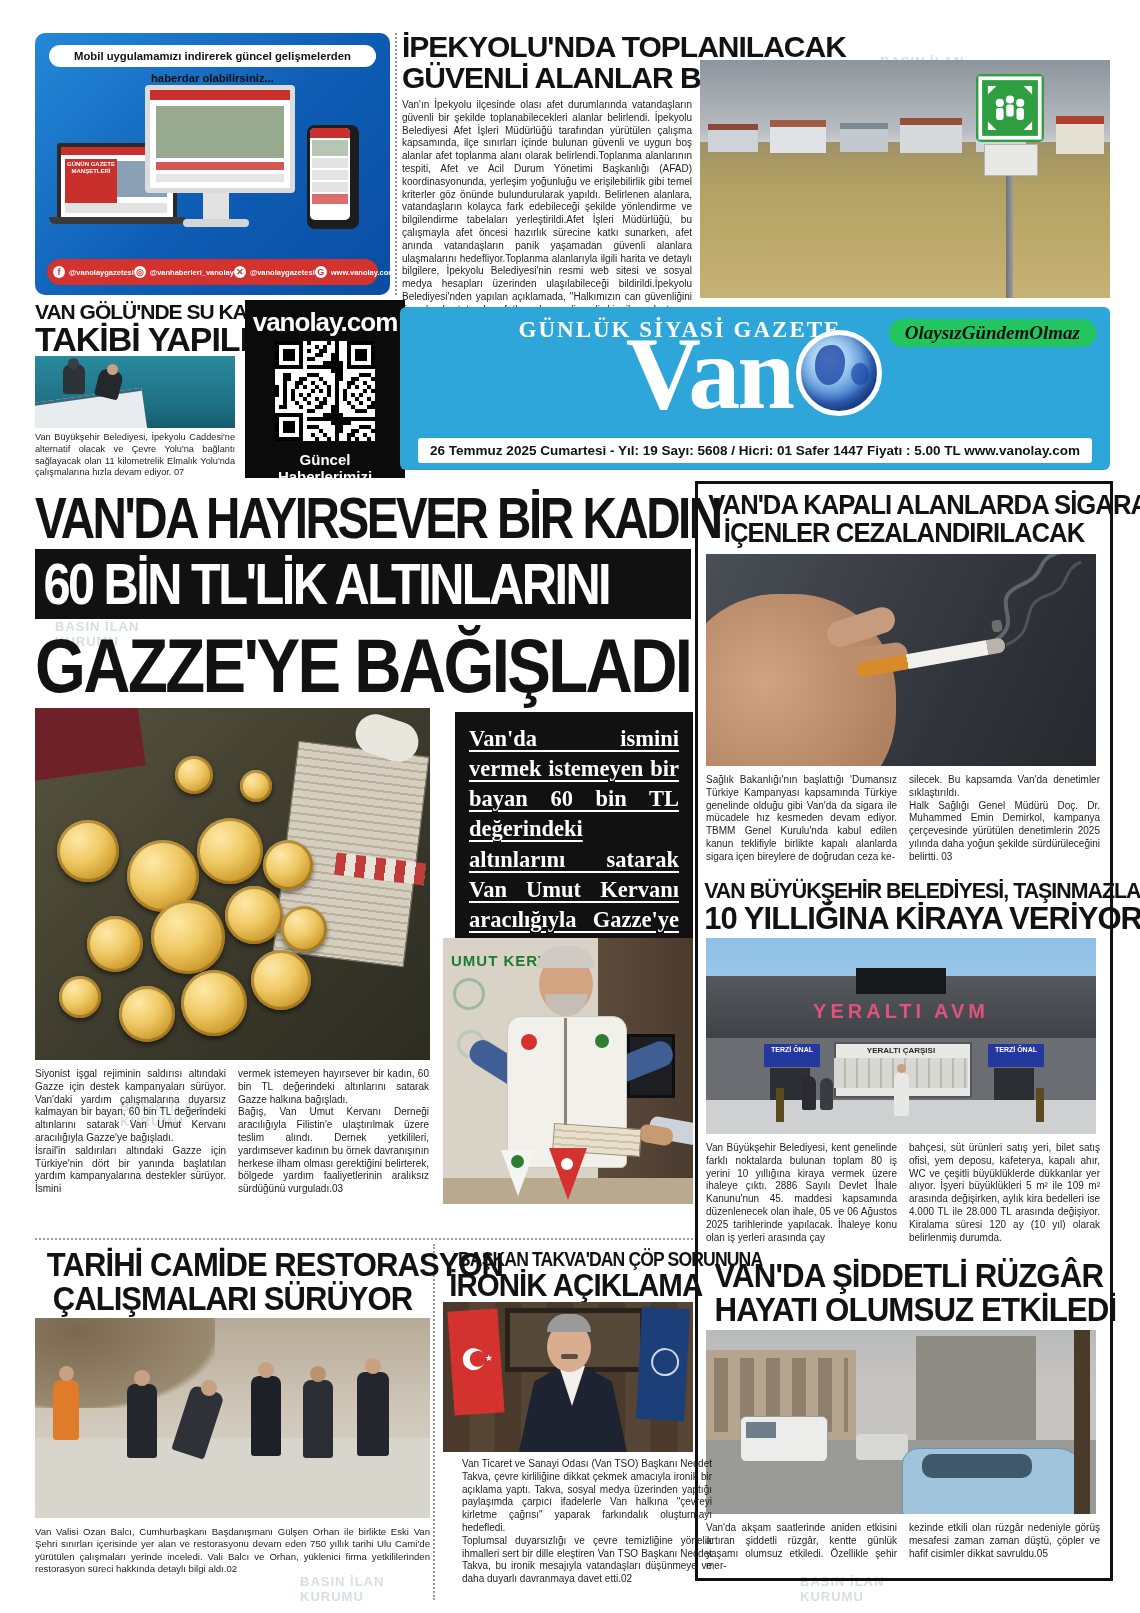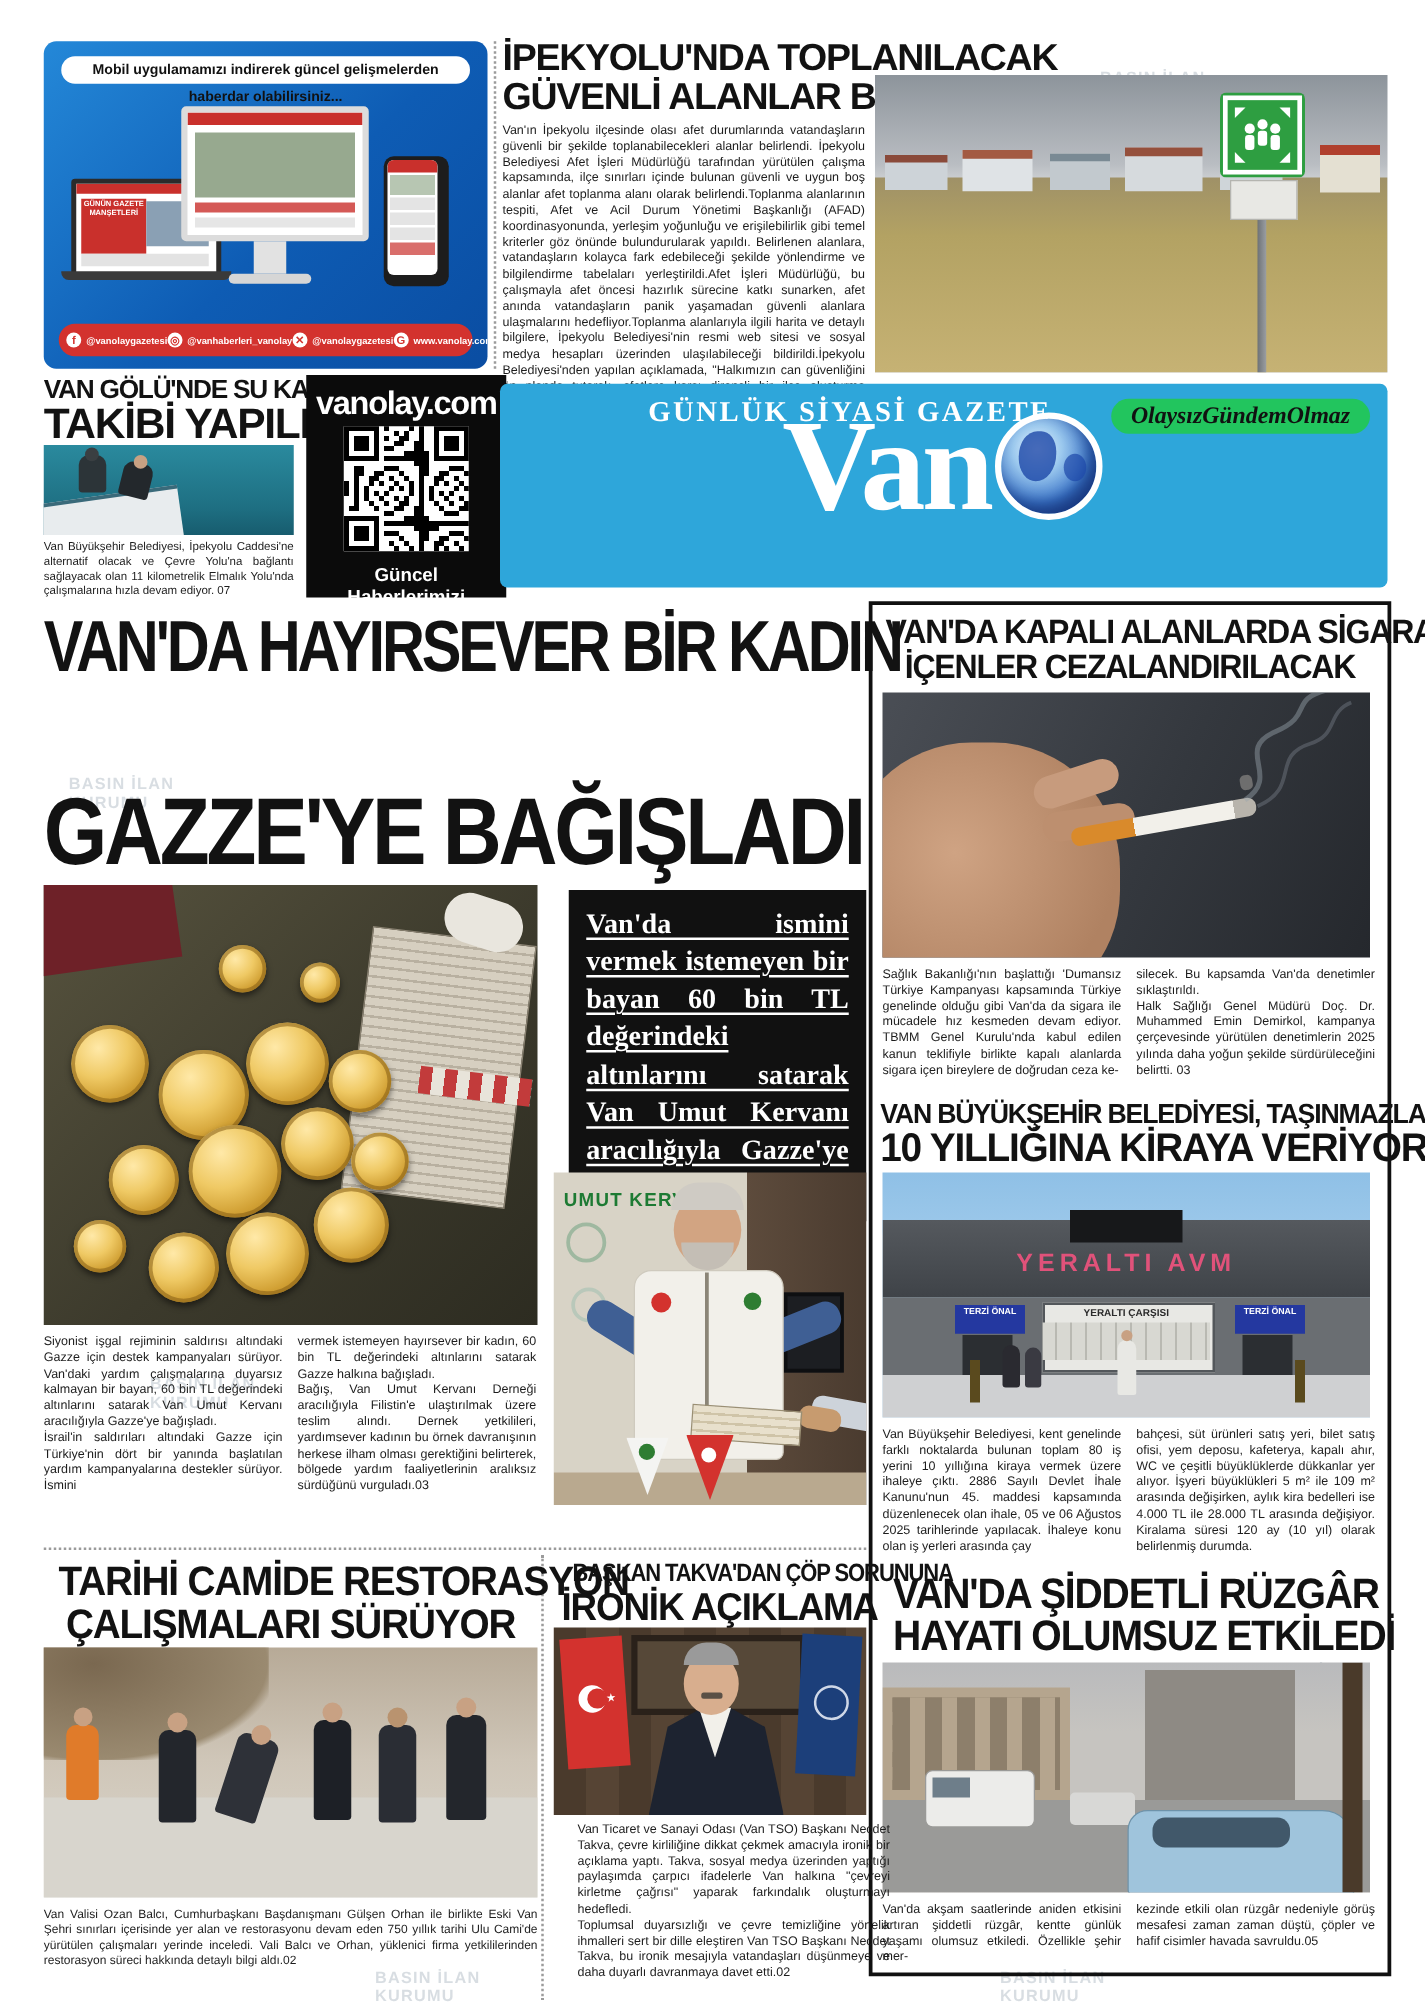--- a/index.html
+++ b/index.html
@@ -405,23 +405,27 @@
 Takip Edebilirsiniz...</div>
   </div>
 
   <div class="abs masthead" style="left:400px;top:307px;width:710px;height:163px">
     <div class="tagline">GÜNLÜK SİYASİ GAZETE</div>
     <div class="slogan">OlaysızGündemOlmaz</div>
     <div class="logo-row">
       <span class="logo-txt">Van</span>
       <span class="globe"></span>
     </div>
+    <div class="dateline">26 Temmuz 2025  Cumartesi - Yıl: 19  Sayı: 5608 / Hicri:  01 Safer 1447  Fiyatı : 5.00 TL  www.vanolay.com</div>
   </div>
 
   <div class="abs hl" style="left:35px;top:484px;font-size:58px;transform:scaleX(.82);transform-origin:left top;letter-spacing:-3px">VAN'DA HAYIRSEVER BİR KADIN</div>
+  <div class="abs blackbar" style="left:35px;top:549px;width:656px;height:70px">
+    <div class="hl" style="color:#fff;font-size:58px;line-height:70px;padding-left:10px;transform:scaleX(.84);transform-origin:left top;letter-spacing:-3px">60 BİN TL'LİK ALTINLARINI</div>
+  </div>
   <div class="abs hl" style="left:35px;top:622px;font-size:76px;transform:scaleX(.86);transform-origin:left top;letter-spacing:-3px">GAZZE'YE BAĞIŞLADI</div>
 
   <div class="photo" style="left:35px;top:708px;width:395px;height:352px;background:linear-gradient(135deg,#57533e 0%,#3c3a2c 55%,#2d2c21 100%)">
     <div class="abs" style="left:-14px;top:-12px;width:120px;height:78px;background:#6e2128;transform:rotate(-8deg)"></div>
     <div class="abs" style="left:250px;top:40px;width:130px;height:210px;background:repeating-linear-gradient(180deg,#d6cfc0 0 6px,#b8b0a0 6px 8px);transform:rotate(7deg);border:1px solid #8a8272"></div>
     <div class="abs" style="left:320px;top:10px;width:64px;height:40px;background:#e9e6de;border-radius:20px;transform:rotate(18deg)"></div>
     <div class="abs" style="left:300px;top:150px;width:90px;height:22px;background:repeating-linear-gradient(90deg,#c23b3b 0 10px,#e8e4da 10px 20px);transform:rotate(7deg)"></div>
     <div class="coin" style="left:140px;top:48px;width:38px;height:38px"></div>
     <div class="coin" style="left:205px;top:62px;width:32px;height:32px"></div>
     <div class="coin" style="left:22px;top:112px;width:62px;height:62px"></div>
@@ -528,21 +532,21 @@
       <div class="abs" style="left:0;top:110px;width:390px;height:74px;background:#9a9a98"></div>
       <div class="abs" style="left:34px;top:86px;width:86px;height:44px;background:#ececea;border-radius:6px;border:1px solid #9a9a98"></div>
       <div class="abs" style="left:40px;top:92px;width:30px;height:16px;background:#6e7e8a"></div>
       <div class="abs" style="left:150px;top:104px;width:52px;height:26px;background:#d8d8d6;border-radius:4px"></div>
       <div class="abs" style="left:196px;top:118px;width:180px;height:66px;background:#9fc4dc;border-radius:16px 26px 4px 4px;border:1px solid #6e93aa"></div>
       <div class="abs" style="left:216px;top:124px;width:110px;height:24px;background:#41586a;border-radius:10px"></div>
       <div class="abs" style="left:368px;top:0;width:16px;height:184px;background:#4a3a2a"></div>
     </div>
     <div class="abs cols2" style="left:8px;top:1038px;width:394px">
       <div class="jtext">Van'da akşam saatlerinde aniden etkisini artıran şiddetli rüzgâr, kentte günlük yaşamı olumsuz etkiledi. Özellikle şehir mer-</div>
-      <div class="jtext">kezinde etkili olan rüzgâr nedeniyle görüş mesafesi zaman zaman düştü, çöpler ve hafif cisimler havada savruldu.05</div>
+      <div class="jtext">kezinde etkili olan rüzgâr nedeniyle görüş mesafesi zaman zaman düştü, çöpler ve hafif cisimler dikkat savruldu.05</div>
     </div>
   </div>
 
   <div class="abs doth" style="left:35px;top:1238px;width:658px"></div>
   <div class="abs dotv" style="left:433px;top:1244px;height:356px"></div>
 
   <div class="abs hl cond center" style="left:35px;top:1246px;width:395px;font-size:33px;transform:scaleX(.94);transform-origin:center top">TARİHİ CAMİDE RESTORASYON</div>
   <div class="abs hl cond center" style="left:35px;top:1280px;width:395px;font-size:33px;transform:scaleX(.94);transform-origin:center top">ÇALIŞMALARI SÜRÜYOR</div>
   <div class="photo" style="left:35px;top:1318px;width:395px;height:200px;background:linear-gradient(180deg,#b7aa97 0%,#cfc6b8 45%,#dcd8cf 100%)">
     <div class="abs" style="left:-20px;top:-20px;width:200px;height:110px;background:radial-gradient(ellipse at 30% 30%,#7a6850,#9a8a70 70%,transparent 75%)"></div>

